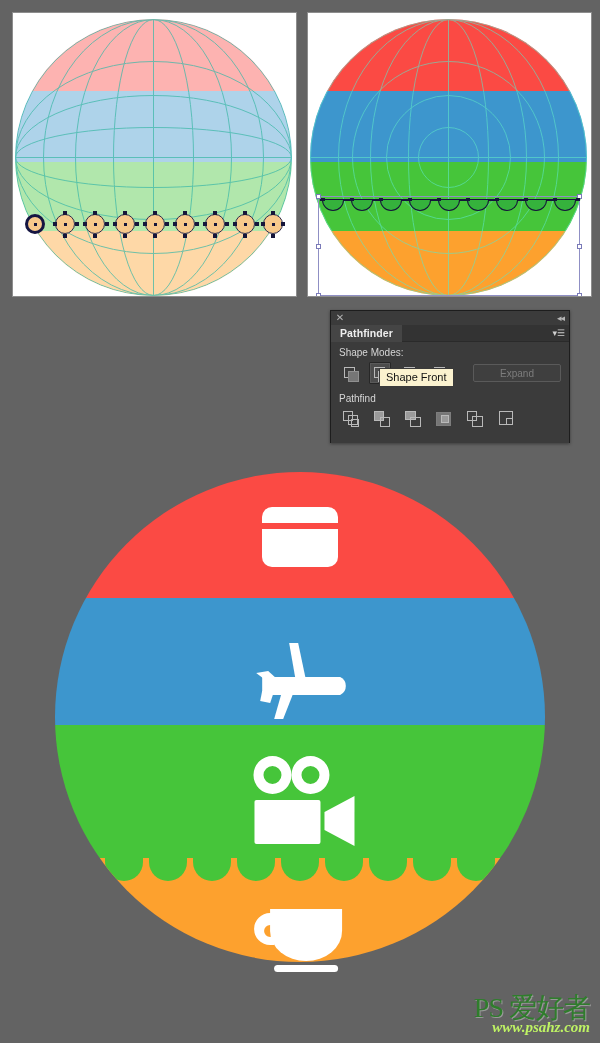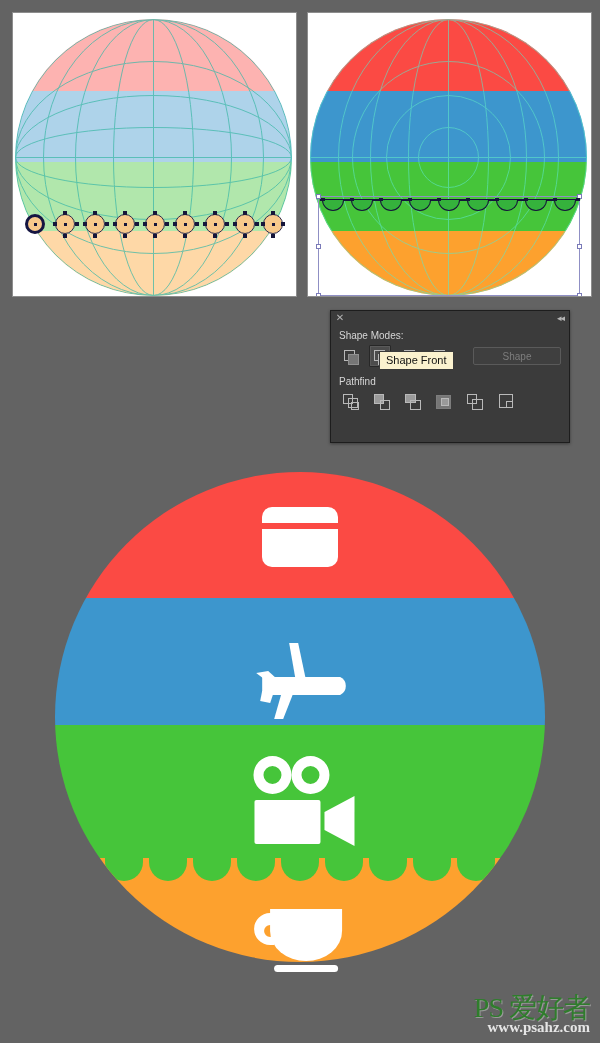--- a/index.html
+++ b/index.html
@@ -281,23 +281,24 @@
     font-size:28px;
     font-weight:normal;
     color:#2f7d2c;
     text-shadow:1px 1px 0 rgba(255,255,255,.35);
     letter-spacing:-1px;
     font-family:"Liberation Serif", serif;
   }
   .wm-sub {
     font-size:15px;
     font-weight:bold;
-    color:#e5e5e5;
+    color:#bef264;
     font-family:"Liberation Serif", serif;
     margin-top:-2px;
+    font-style:italic;
   }
 </style>
 </head>
 <body>
 
 <div class="artboard" id="artboard-faded">
   <div class="mini-stage">
     <div class="mini-circle faded" id="faded-circle">
       <div class="band band-red" style="background:#fb4a44"></div>
       <div class="band band-blue" style="background:#3d96cd"></div>
@@ -439,20 +440,24 @@
   </div>
 </div>
 
 <div id="pathfinder-panel">
 
   <div class="pf-titlebar">
     <span class="pf-close">✕</span>
     <span class="pf-collapse">◂◂</span>
   </div>
 
+  <div class="pf-tabrow">
+    <div class="pf-tab">Pathfinder</div>
+    <span class="pf-menu">▾☰</span>
+  </div>
 
   <div class="pf-body">
     <div class="pf-label">Shape Modes:</div>
 
     <div class="pf-row">
       <div class="pf-btn">
         <span class="sq sq-o" style="left:4px;  top:4px;  width:11px; height:11px;"></span>
         <span class="sq sq-d" style="left:8px;  top:8px;  width:11px; height:11px;"></span>
       </div>
       <div class="pf-btn active">
@@ -460,21 +465,21 @@
         <span class="sq sq-o" style="left:8px;  top:8px;  width:11px; height:11px;"></span>
       </div>
       <div class="pf-btn">
         <span class="sq sq-o" style="left:4px;  top:4px;  width:11px; height:11px;"></span>
         <span class="sq sq-o" style="left:9px;  top:7px;  width:11px; height:11px;"></span>
       </div>
       <div class="pf-btn">
         <span class="sq sq-o" style="left:4px;  top:4px;  width:11px; height:11px;"></span>
         <span class="sq sq-o" style="left:9px;  top:8px;  width:11px; height:11px;"></span>
       </div>
-      <div class="pf-expand">Shape</div>
+      <div class="pf-expand">Expand</div>
     </div>
 
     <div class="pf-label2">Pathfind</div>
 
     <div class="pf-row2">
       <div class="pf-btn">
         <span class="sq sq-o" style="left:3px; top:3px;  width:10px; height:10px;"></span>
         <span class="sq sq-o" style="left:8px; top:7px;  width:10px; height:10px;"></span>
         <span class="sq sq-o" style="left:11px;top:11px; width:8px;  height:8px;"></span>
       </div>

